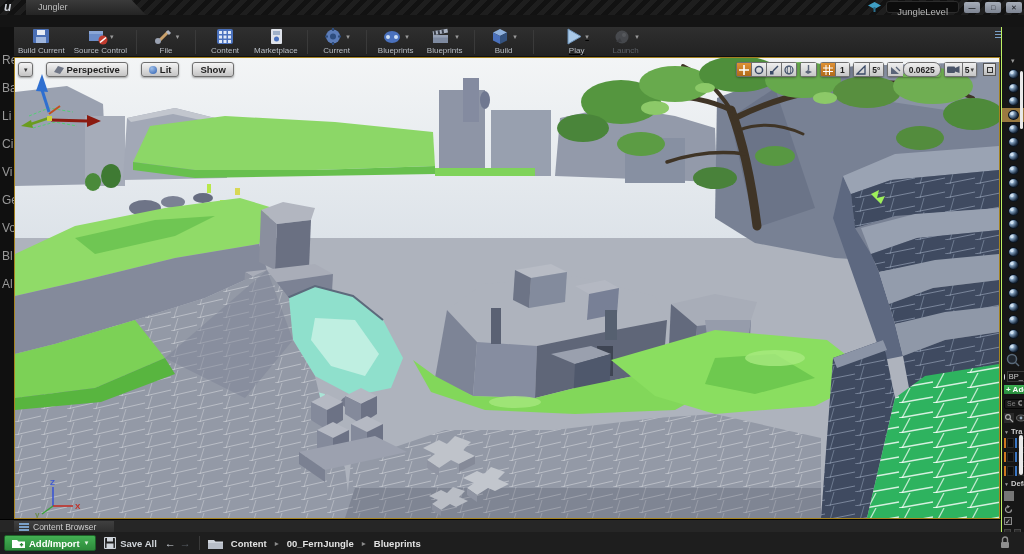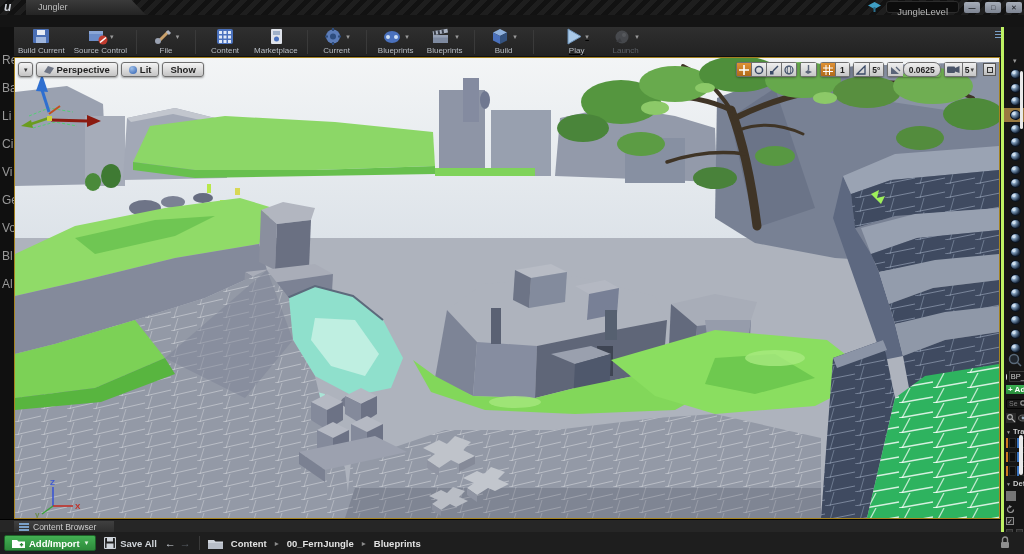--- a/index.html
+++ b/index.html
@@ -28,35 +28,35 @@
   .tbtn.dim .tlabel{color:#5c6066;}
   .caret{font-size:7px;color:#9a9a9a;margin-left:1px;align-self:center;}
   .tsep{width:1px;height:24px;background:#181818;border-right:1px solid #3a3a3a;}
   .tb-right{position:absolute;right:4px;top:2px;display:flex;flex-direction:column;gap:2px;align-items:flex-end;}
   .mini-row{display:flex;gap:4px;align-items:center;}
   
   .leftstrip{position:absolute;left:0;top:27px;width:14px;height:492px;background:#101010;}
   .leftstrip .ptab{display:block;color:#989898;font-size:12px;margin:14px 0 0 2px;white-space:nowrap;overflow:hidden;width:12px;}
   
   .viewport{position:absolute;left:14px;top:57px;width:986px;height:462px;border:1px solid #a5821f;background:#aeb3bd;overflow:hidden;}
-  .vp-topleft{position:absolute;left:3px;top:4px;display:flex;gap:3px;align-items:center;}
+  .vp-topleft{position:absolute;left:3px;top:4px;display:flex;gap:13px;align-items:center;}
   .vbtn{height:15px;padding:0 7px;border:1px solid #6f6f6f;border-radius:3px;background:linear-gradient(#f4f4f4,#c4c4c4);
     font-size:9.5px;font-weight:bold;color:#1e1e1e;display:flex;align-items:center;gap:3px;box-shadow:0 1px 2px rgba(0,0,0,.35);}
   .vbtn .bdot{width:8px;height:8px;border-radius:50%;background:radial-gradient(circle at 35% 30%,#9fc0ea,#2d5fb0);}
   .vp-topright{position:absolute;right:22px;top:4px;display:flex;gap:3px;align-items:center;}
   .vcell{height:15px;min-width:15px;border:1px solid #6f6f6f;background:linear-gradient(#efefef,#c6c6c6);display:flex;align-items:center;justify-content:center;
     font-size:8.5px;font-weight:bold;color:#222;padding:0 2px;}
   .vgroup{display:flex;border-radius:3px;overflow:hidden;box-shadow:0 1px 2px rgba(0,0,0,.3);}
   .vgroup .vcell{border-right-width:0;}
   .vgroup .vcell:last-child{border-right-width:1px;}
   .vcell.orange{background:linear-gradient(#e09134,#b06a1c);}
   .vmax{position:absolute;right:3px;top:5px;width:13px;height:13px;border:1px solid #555;background:linear-gradient(#e9e9e9,#bdbdbd);display:flex;align-items:center;justify-content:center;}
   .vmax div{width:6px;height:6px;border:1.5px solid #333;}
   
-  .rightstrip{position:absolute;left:1001px;top:27px;width:23px;height:527px;background:#161616;border-left:3px solid #bef264;}
+  .rightstrip{position:absolute;left:1001px;top:27px;width:23px;height:527px;background:#161616;border-left:1px solid #bef264;}
   .eyecol{position:absolute;left:0;top:40px;width:23px;}
   .eyerow{width:23px;height:13.7px;display:flex;align-items:center;justify-content:center;}
   .eyerow.sel{background:#9a7a40;}
   .eye{width:11px;height:10px;border-radius:50%;background:radial-gradient(circle at 32% 30%,#cfe0ef 0 15%,#7a97b5 30%,#1d2d42 70%);border:1px solid #0c141f;}
   .vsb{position:absolute;background:#e9e9e9;border-radius:2px;}
   .dtx{position:absolute;left:2px;width:21px;overflow:hidden;white-space:nowrap;color:#cdcdcd;font-size:7.5px;}
   .addbtn{background:linear-gradient(#3db554,#27873a);color:#fff;font-weight:bold;font-size:8px;padding:1px 2px;border-radius:2px;}
   .searchbox{background:#191919;border:1px solid #060606;color:#7f7f7f;font-size:7px;padding:0 2px;height:10px;line-height:10px;border-radius:2px;display:flex;align-items:center;gap:2px;}
   .trow{display:flex;gap:1px;height:10px;margin-top:3px;align-items:center;}
   .bar-o{width:3px;height:10px;background:#cd7a20;}

